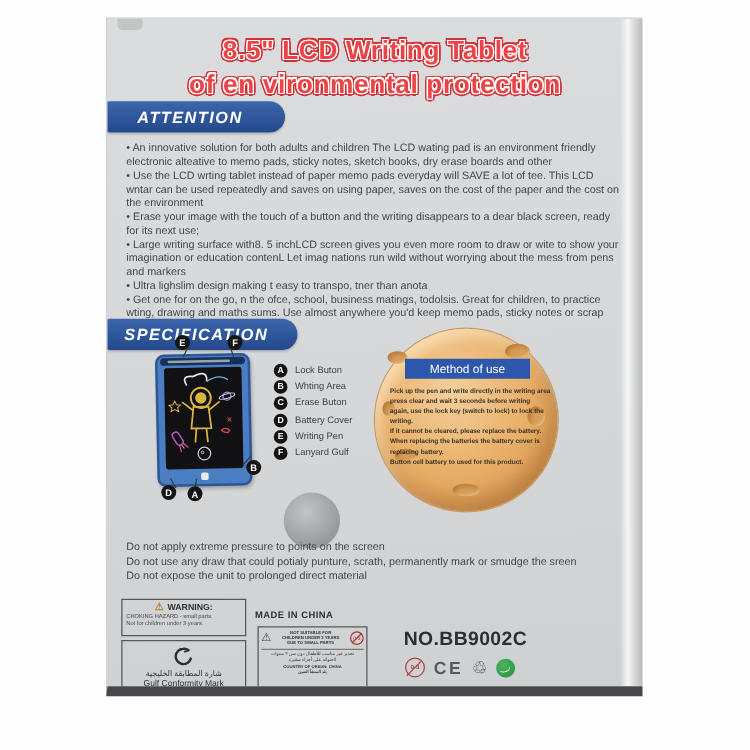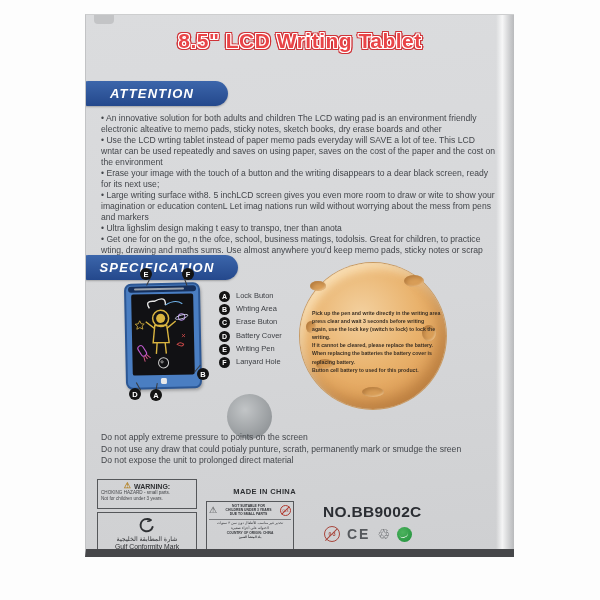--- a/index.html
+++ b/index.html
@@ -68,21 +68,21 @@
                padding:2px 3px;box-sizing:border-box;}
   .warning-head{display:flex;align-items:center;justify-content:center;gap:3px;font-size:7px;font-weight:bold;color:#2e3033;}
   .warn-tri{color:#b5862c;font-size:8px;line-height:8px;}
   .warning-small{font-size:4.6px;color:#45474a;line-height:6px;text-align:left;}
 
   .gulf-box{position:absolute;left:11px;top:497px;width:100px;height:42px;border:1px solid #55575a;
             display:flex;flex-direction:column;align-items:center;justify-content:center;gap:1px;box-sizing:border-box;}
   .gulf-ar{font-size:6.3px;color:#2e3033;}
   .gulf-en{font-size:6.8px;color:#2e3033;}
 
-  .made-in{position:absolute;left:118px;top:472px;width:92px;text-align:right;font-size:7.5px;font-weight:bold;
+  .made-in{position:absolute;left:118px;top:472px;width:92px;text-align:left;font-size:7.5px;font-weight:bold;
            letter-spacing:.4px;color:#2e3033;}
 
   .cert-box{position:absolute;left:120px;top:486px;width:88px;height:52px;border:1px solid #55575a;
             padding:2px;box-sizing:border-box;}
   .cert-top{display:flex;align-items:center;justify-content:space-between;}
   .cert-tri{font-size:9px;color:#3a3c3f;}
   .cert-lines{font-size:3.4px;font-weight:bold;text-align:center;color:#303236;line-height:4.2px;}
   .no-sym{width:11px;height:11px;border:1px solid #b0392f;border-radius:50%;position:relative;color:#b0392f;
           font-size:4px;display:flex;align-items:center;justify-content:center;flex:none;box-sizing:border-box;}
   .no-sym::after{content:"";position:absolute;left:-1px;top:4px;width:11px;height:1px;background:#b0392f;transform:rotate(-45deg);}
@@ -101,20 +101,21 @@
 </style>
 </head>
 <body>
 
 <div class="stage">
   <div class="box">
     <div class="notch"></div>
 
     <div class="title">
       <div class="title-line">8.5" LCD Writing Tablet</div>
+      <div class="title-line">of en vironmental protection</div>
     </div>
 
     <div class="pill pill-features">
       <span>ATTENTION</span>
     </div>
     <div class="features-text">
       <div class="bullet-item">An innovative solution for both adults and children The LCD wating pad is an environment friendly electronic alteative to memo pads, sticky notes, sketch books, dry erase boards and other</div>
       <div class="bullet-item">Use the LCD wrting tablet instead of paper memo pads everyday will SAVE a lot of tee. This LCD wntar can be used repeatedly and saves on using paper, saves on the cost of the paper and the cost on the environment</div>
       <div class="bullet-item">Erase your image with the touch of a button and the writing disappears to a dear black screen, ready for its next use;</div>
       <div class="bullet-item">Large writing surface with8. 5 inchLCD screen gives you even more room to draw or wite to show your imagination or education contenL Let imag nations run wild without worrying about the mess from pens and markers</div>
@@ -182,32 +183,33 @@
       <div class="legend-row">
         <span class="legend-dot">D</span>
         <span class="legend-lbl">Battery Cover</span>
       </div>
       <div class="legend-row">
         <span class="legend-dot">E</span>
         <span class="legend-lbl">Writing Pen</span>
       </div>
       <div class="legend-row">
         <span class="legend-dot">F</span>
-        <span class="legend-lbl">Lanyard Hole</span>
+        <span class="legend-lbl">Lanyard Gulf</span>
       </div>
     </div>
 
     <div class="moon">
       <div class="crater" style="left:10px;top:18px;width:16px;height:10px;"></div>
       <div class="crater" style="left:104px;top:12px;width:20px;height:12px;"></div>
       <div class="crater" style="left:122px;top:62px;width:14px;height:16px;"></div>
       <div class="crater" style="left:16px;top:96px;width:18px;height:11px;"></div>
       <div class="crater" style="left:62px;top:124px;width:22px;height:10px;"></div>
       <div class="crater" style="left:6px;top:58px;width:10px;height:12px;"></div>
     </div>
+    <div class="method-label">Method of use</div>
     <div class="method-text">
       <div>Pick up the pen and write directly in the writing area</div>
       <div>press clear and wait 3 seconds before writing</div>
       <div>again, use the lock key (switch to lock) to lock the</div>
       <div>writing.</div>
       <div>If it cannot be cleared, please replace the battery.</div>
       <div>When replacing the batteries the battery cover is</div>
       <div>replacing battery.</div>
       <div>Button cell battery to used for this product.</div>
     </div>

